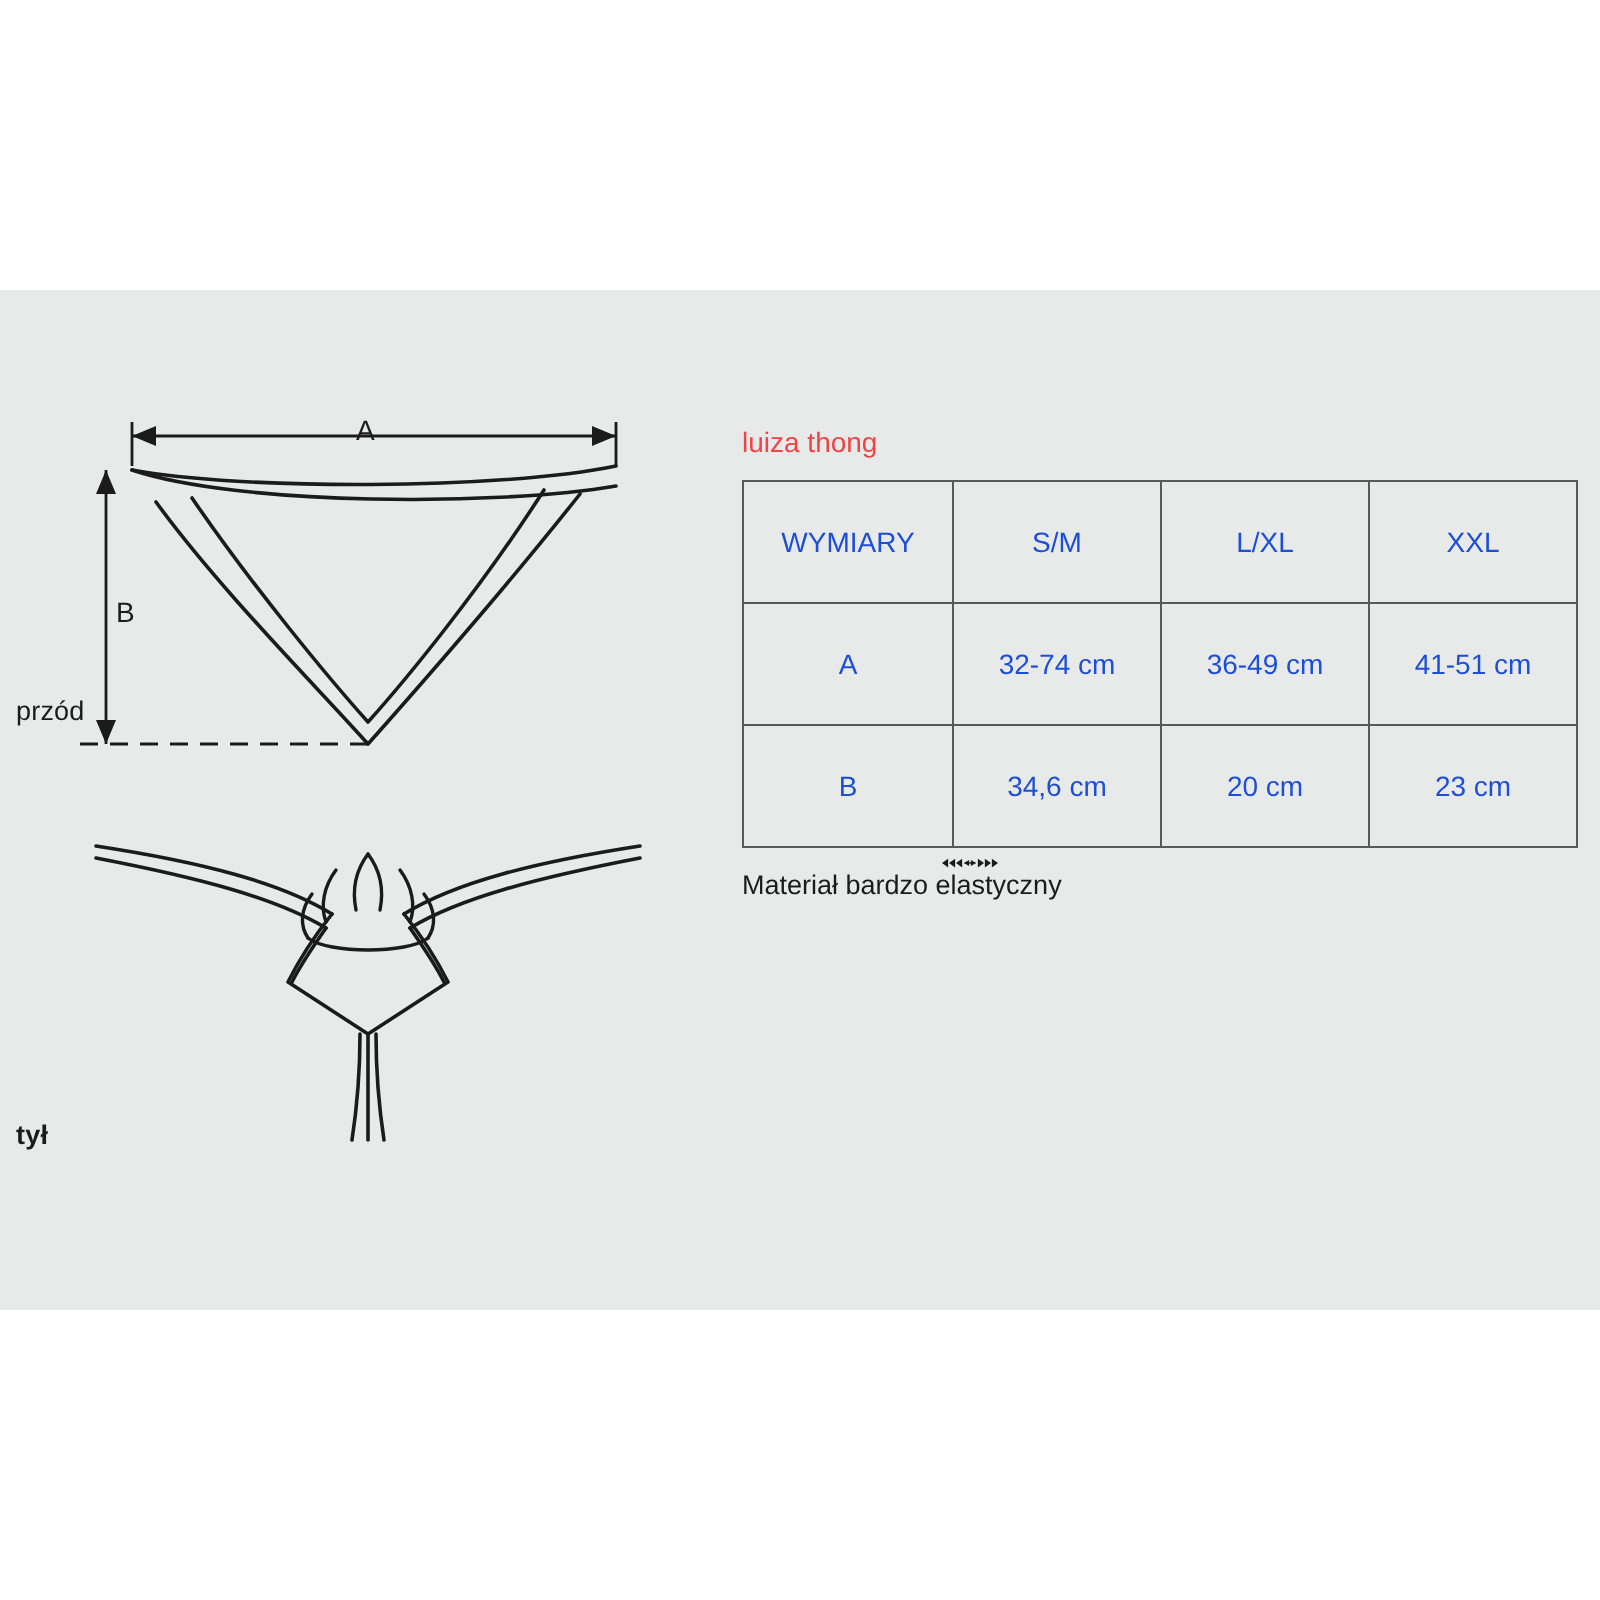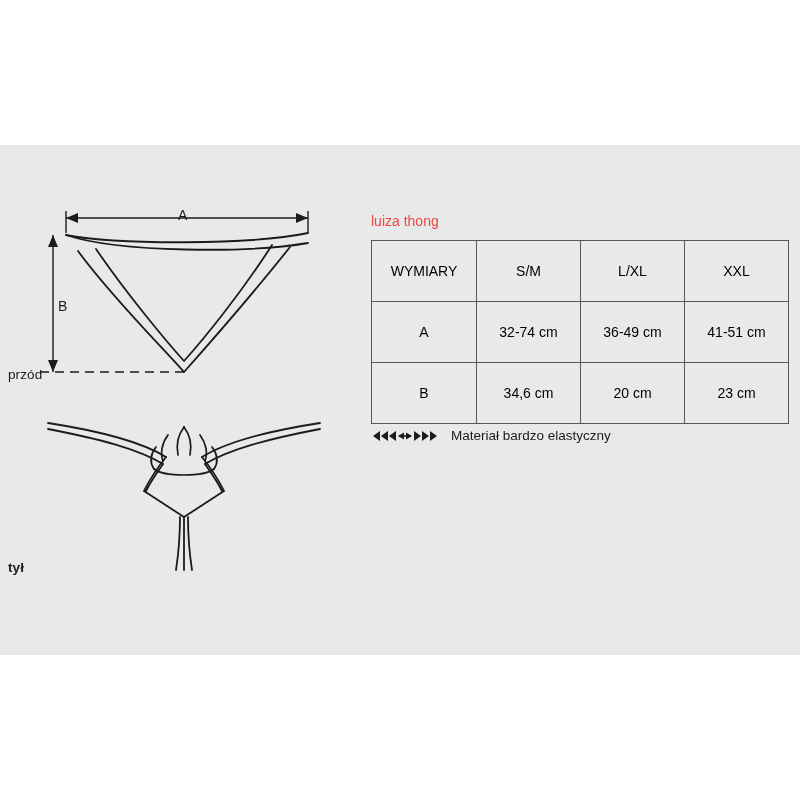--- a/index.html
+++ b/index.html
@@ -36,21 +36,21 @@
   }
   .diagram-area svg {
     display: block;
   }
   .label-front, .label-back {
     position: absolute;
     font-size: 13.5px;
     color: #1b1b1b;
     letter-spacing: 0.1px;
   }
-  .label-front { left: 8px; top: 367px; text-align: right; }
+  .label-front { left: 8px; top: 348px; text-align: right; }
   .label-back  { left: 8px; top: 560px; font-weight: bold; }
 
   .table-title {
     position: absolute;
     left: 371px;
     top: 213px;
     font-size: 14px;
     color: #ef4444;
   }
   table.size-table {
@@ -60,35 +60,36 @@
     border-collapse: collapse;
     background: transparent;
   }
   table.size-table td {
     border: 1px solid #555a58;
     width: 103px;
     height: 60px;
     text-align: center;
     vertical-align: middle;
     font-size: 14px;
-    color: #000000;
+    color: #1d4ed8;
     font-family: "Liberation Sans", sans-serif;
     font-weight: normal;
     padding: 0;
   }
   table.size-table td.first-col {
     width: 104px;
   }
   .elastic-row {
     position: absolute;
     left: 371px;
     top: 428px;
     display: flex;
-    align-items: flex-start;
+    align-items: flex-end;
     height: 22px;
+    flex-direction: column;
   }
   .elastic-icon {
     width: 68px;
     height: 16px;
     margin-right: 12px;
     display: block;
   }
   .elastic-text {
     font-size: 13.5px;
     color: #1b1b1b;

